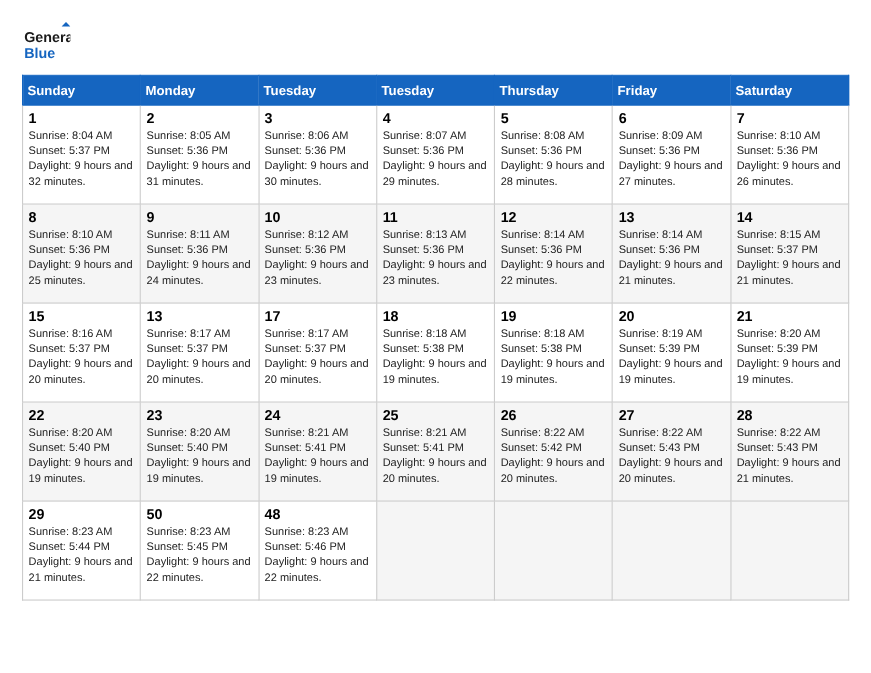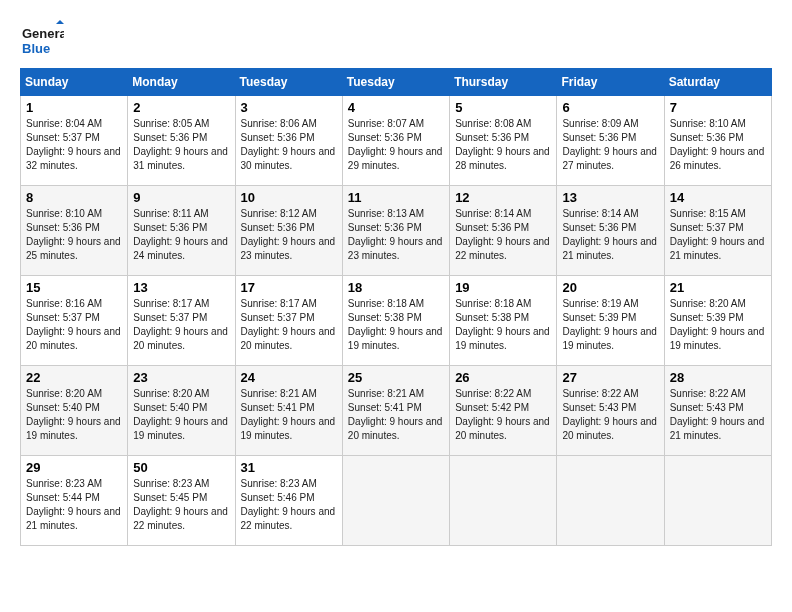--- a/index.html
+++ b/index.html
@@ -346,21 +346,21 @@
       </td>
         <td>
         <span class="day-num">50</span>
         <div class="day-info">
           Sunrise: 8:23 AM<br>
           Sunset: 5:45 PM<br>
           Daylight: 9 hours and 22 minutes.
         </div>
       </td>
         <td>
-        <span class="day-num">31</span>
+        <span class="day-num">48</span>
         <div class="day-info">
           Sunrise: 8:23 AM<br>
           Sunset: 5:46 PM<br>
           Daylight: 9 hours and 22 minutes.
         </div>
       </td>
         <td class="empty-cell"></td>
         <td class="empty-cell"></td>
         <td class="empty-cell"></td>
         <td class="empty-cell"></td>

